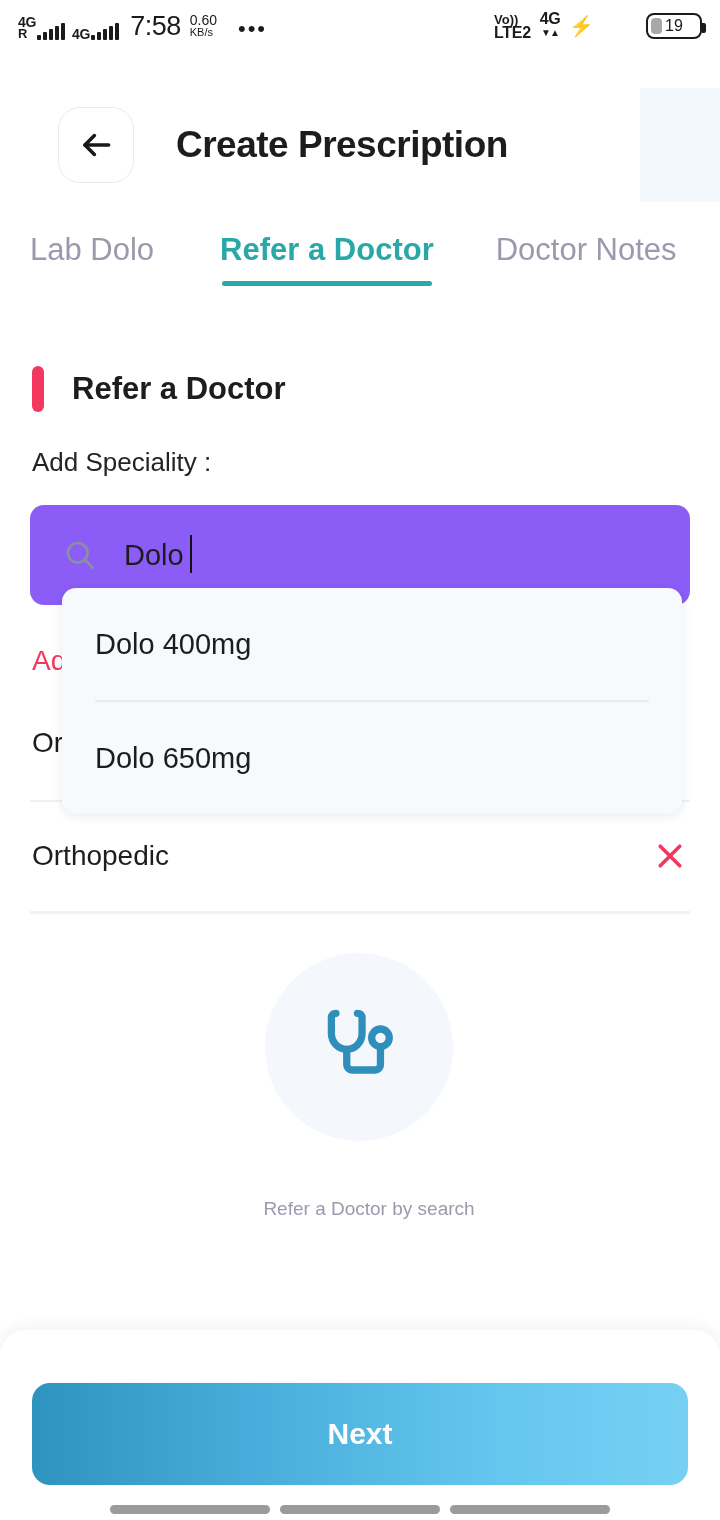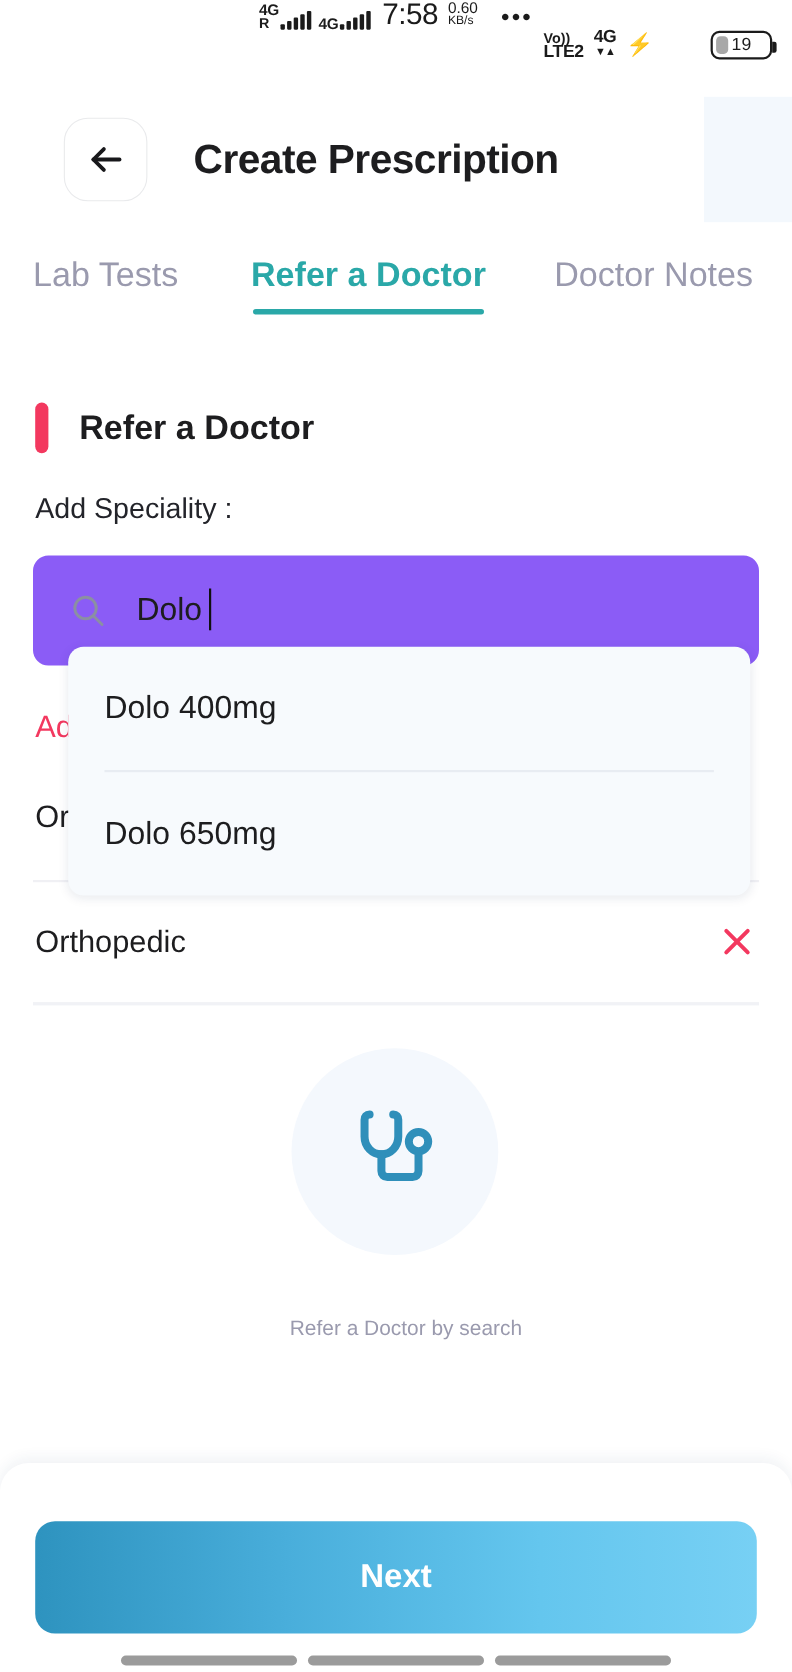--- a/index.html
+++ b/index.html
@@ -9,21 +9,20 @@
     font-family:"Liberation Sans", sans-serif;
     overflow:hidden;
   }
   #app { position:relative; width:720px; height:1520px; background:#fff; }
 
   
   .statusbar{
     position:absolute; left:0; top:0; width:720px; height:52px;
     display:flex; align-items:center; padding:0 18px;
     color:#1b1b1b;
-    flex-direction:column;
   }
   .sb-left{ display:flex; align-items:flex-end; gap:7px; }
   .sig{ display:flex; align-items:flex-end; }
   .sig .tag{ font-size:14px; font-weight:bold; line-height:11px; letter-spacing:-.3px;}
   .sig .tagwrap{ display:flex; flex-direction:column; align-items:flex-start; margin-right:1px;}
   .sig .sub{ font-size:13px; font-weight:bold; line-height:12px;}
   .bars{ display:flex; align-items:flex-end; gap:2px; height:17px;}
   .bars i{ display:block; width:4px; background:#1b1b1b; border-radius:1px;}
   .bars i:nth-child(1){height:5px}
   .bars i:nth-child(2){height:8px}
@@ -191,21 +190,21 @@
     <div class="backbtn">
       <svg width="38" height="38" viewBox="0 0 24 24" fill="none" stroke="#18181b" stroke-width="2.2" stroke-linecap="round" stroke-linejoin="round">
         <line x1="20" y1="12" x2="5" y2="12"></line>
         <polyline points="11 18 5 12 11 6"></polyline>
       </svg>
     </div>
     <div class="page-title">Create Prescription</div>
   </div>
 
   <div class="tabs">
-    <div class="tab t0">Lab Tests</div>
+    <div class="tab t0">Lab Dolo</div>
     <div class="tab t1 active">Refer a Doctor</div>
     <div class="tab t2">Doctor Notes</div>
   </div>
 
   <div class="sec-head">
     <span class="sec-bar"></span>
     <span class="sec-title">Refer a Doctor</span>
   </div>
 
   <div class="lbl-spec">Add Speciality :</div>

